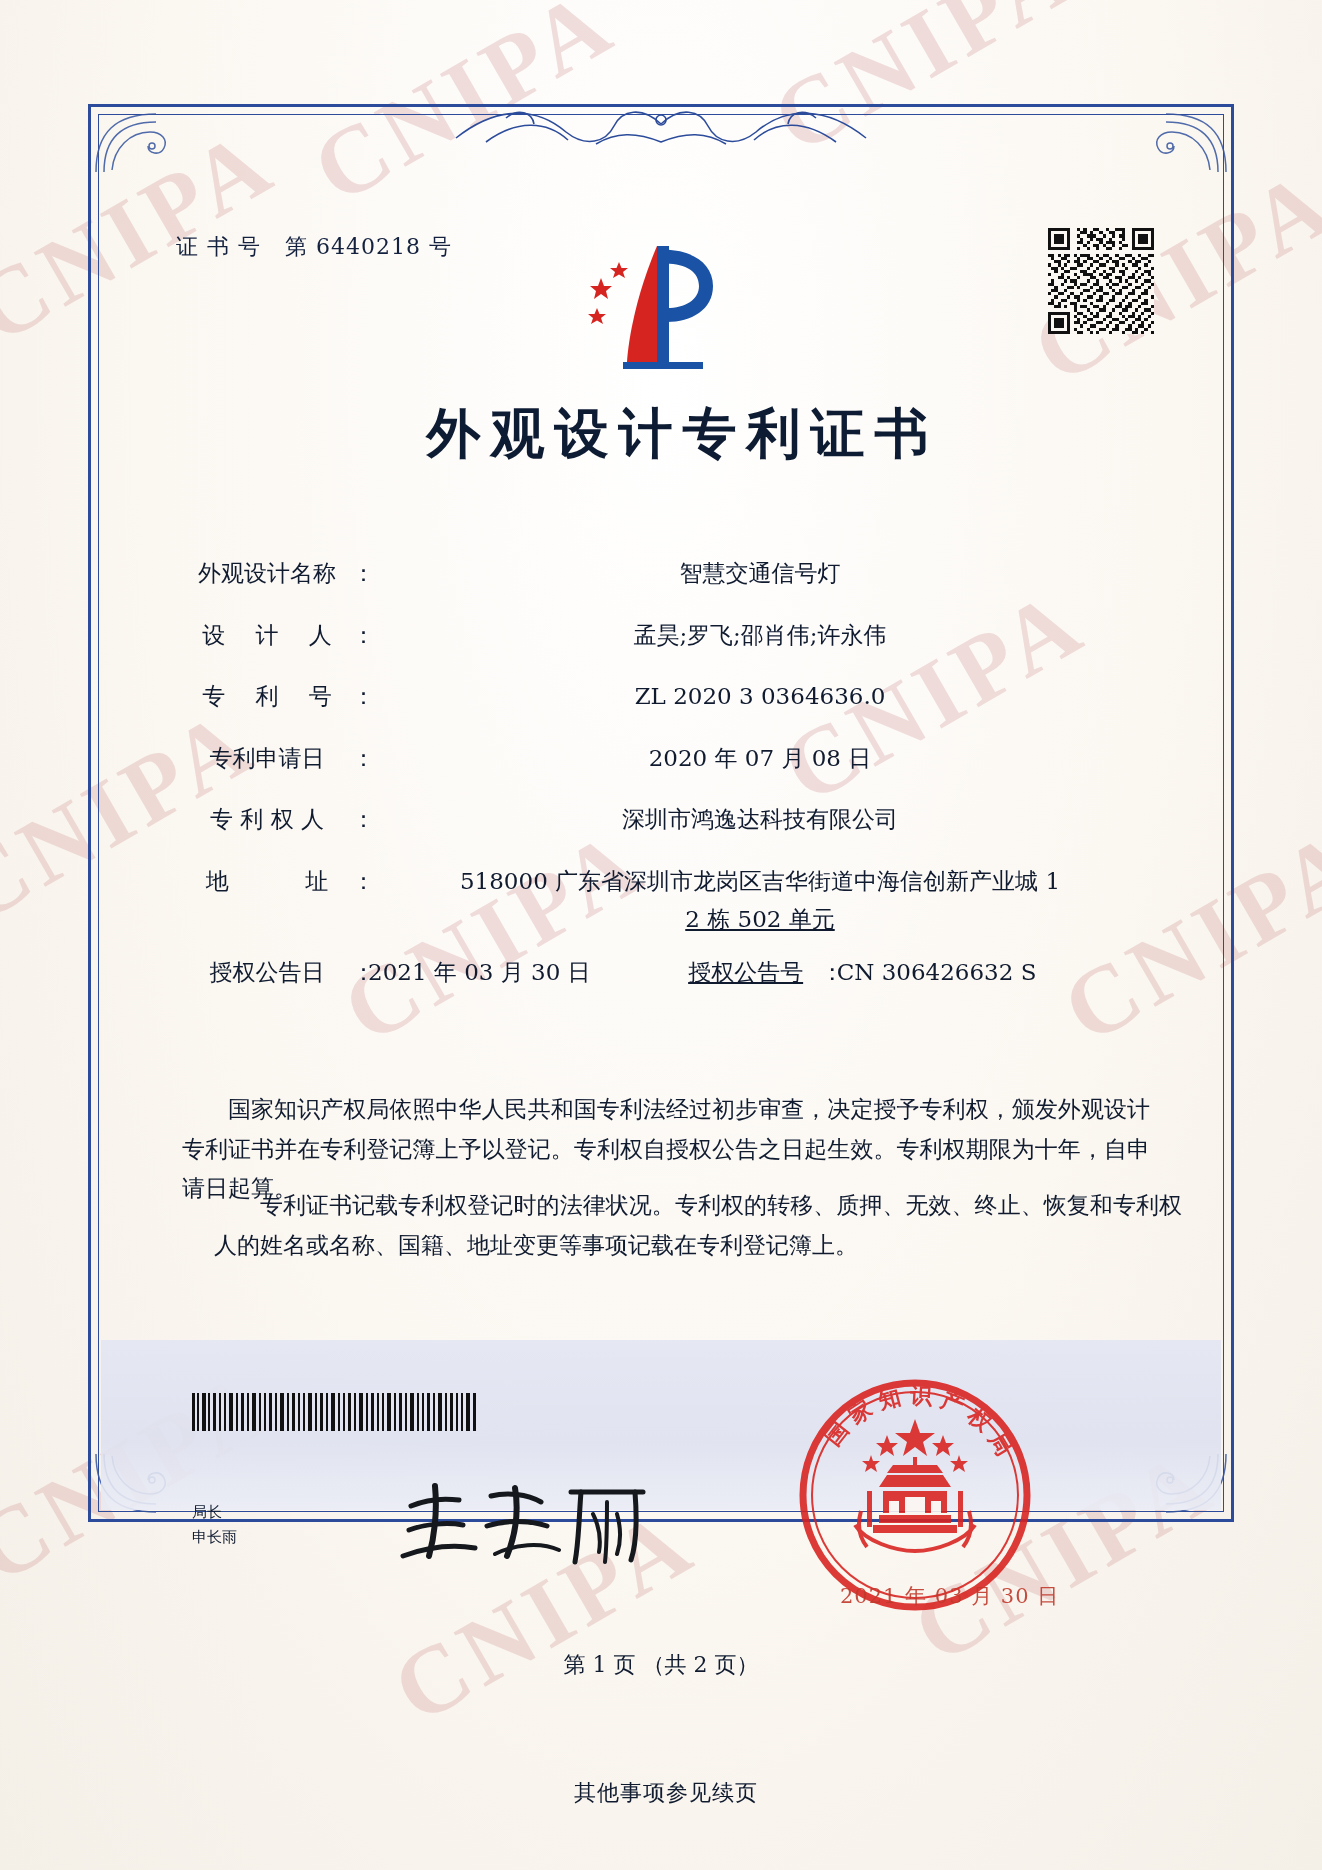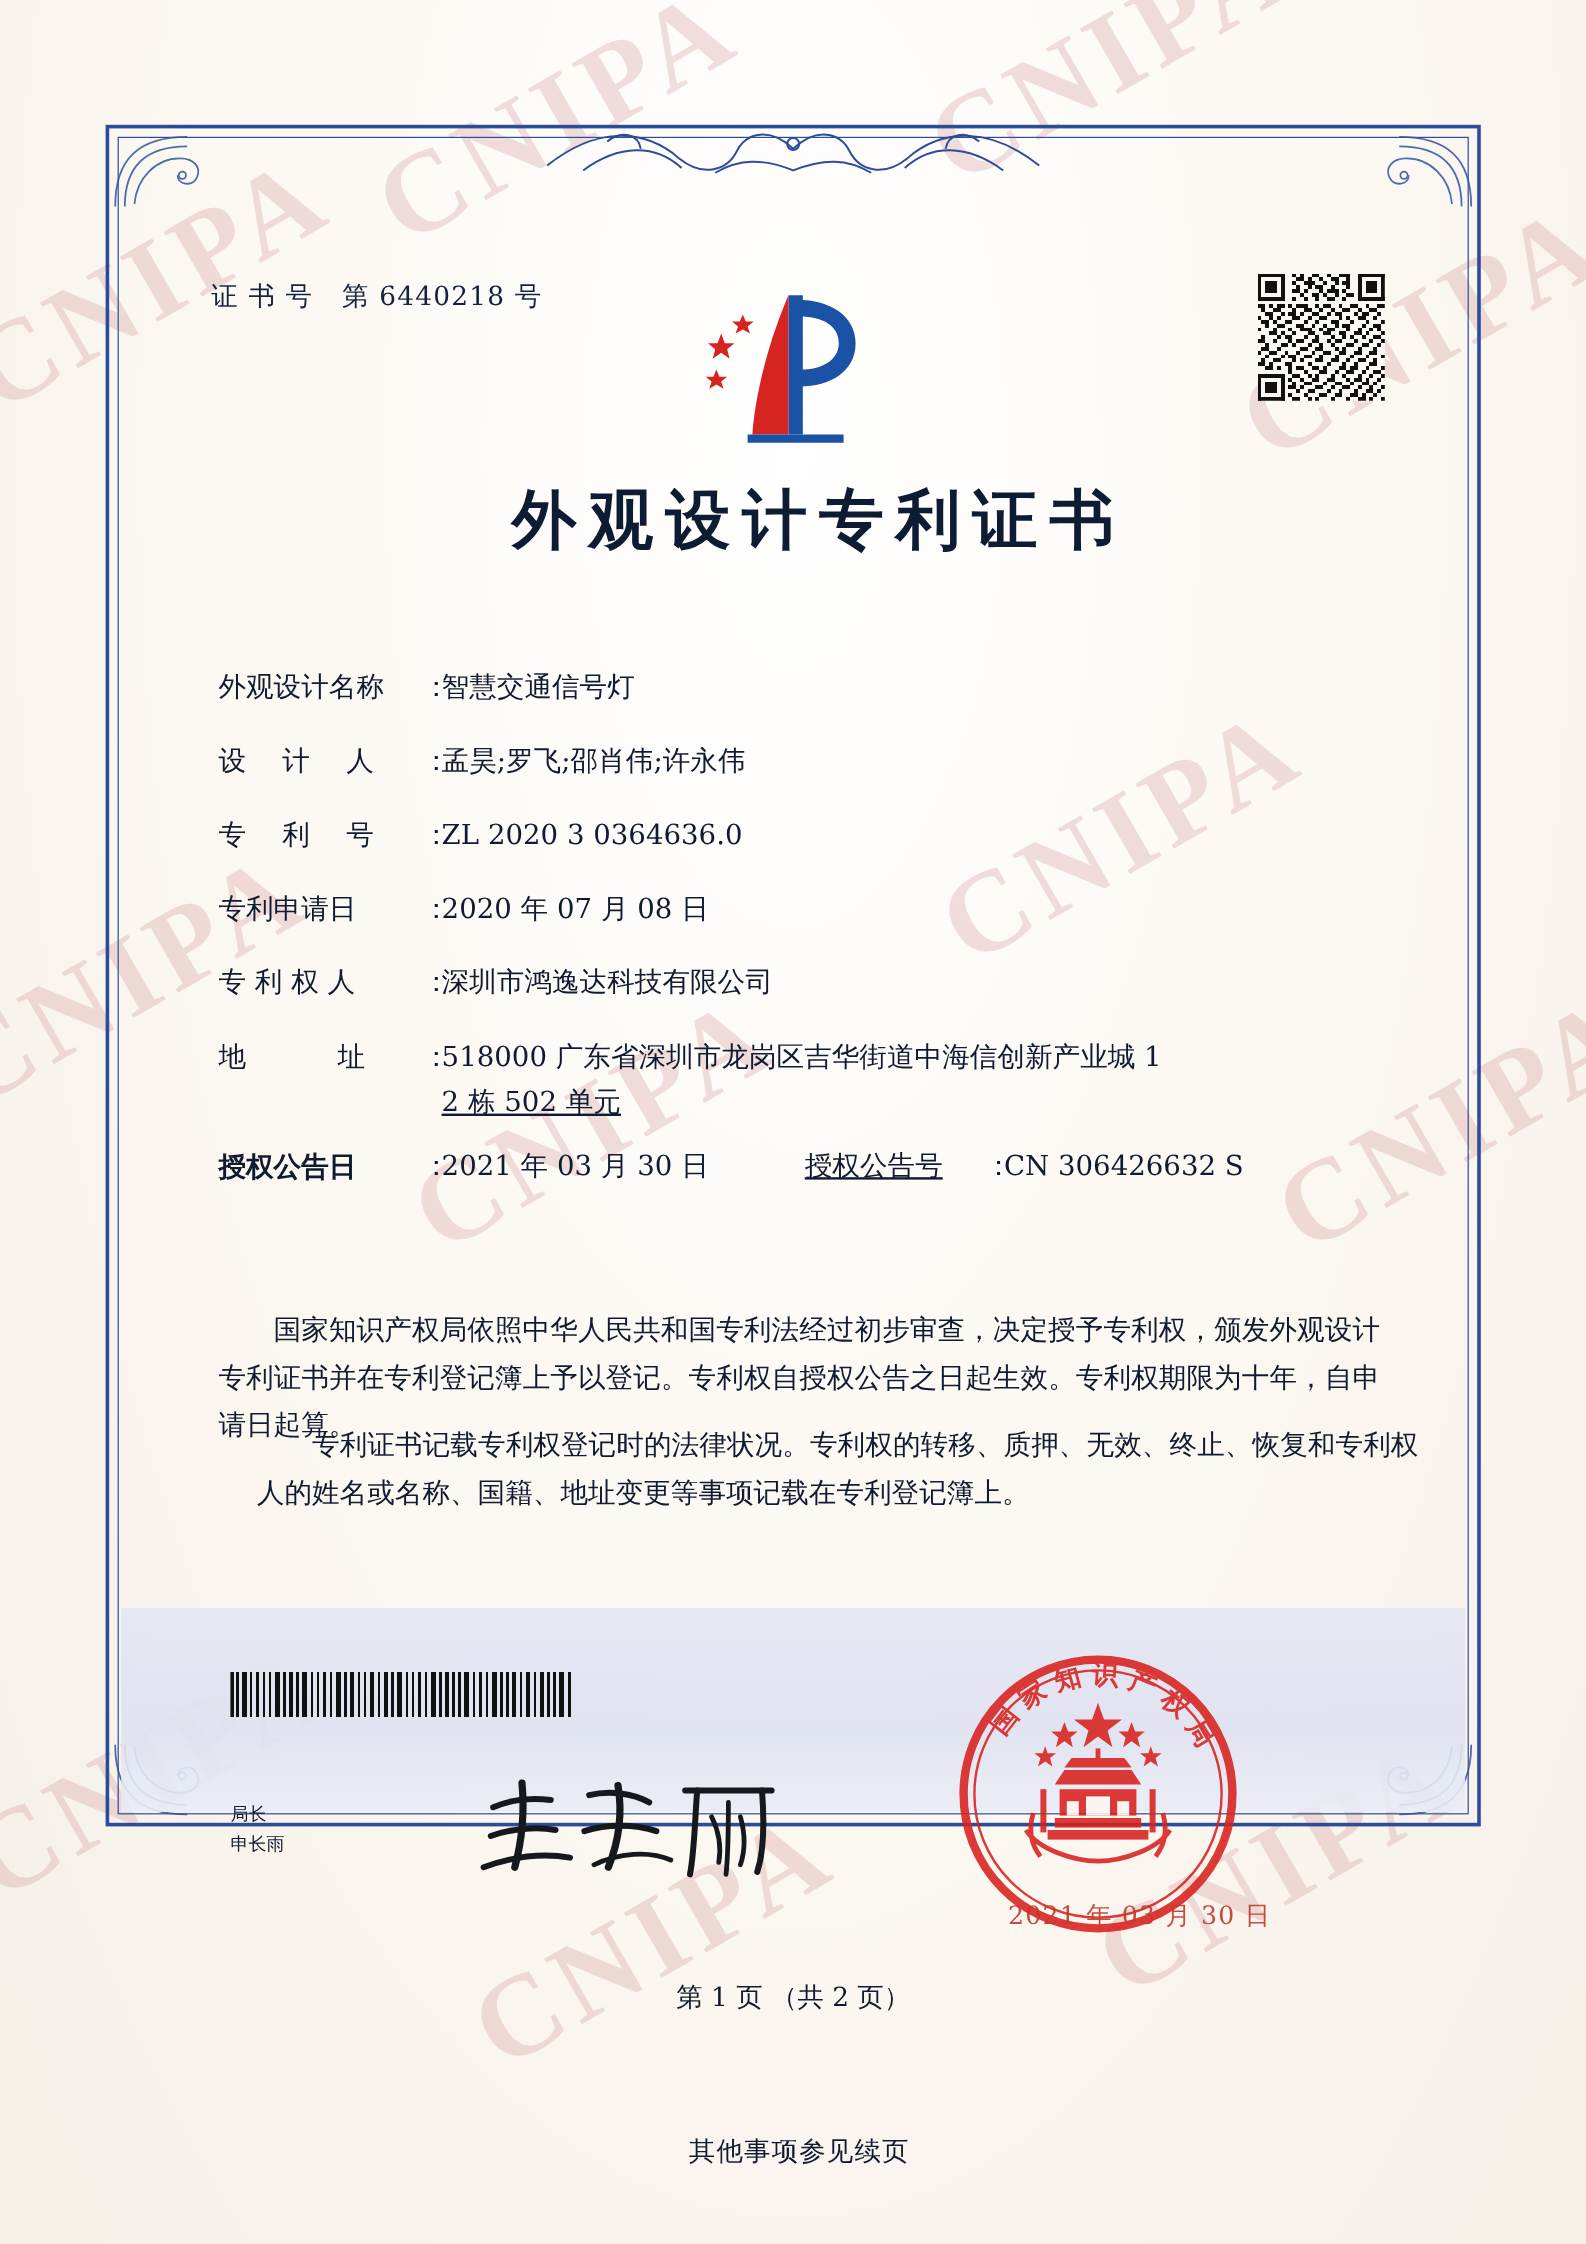--- a/index.html
+++ b/index.html
@@ -116,37 +116,38 @@
 
   
   .fields {
     position: absolute;
     left: 182px;
     top: 560px;
     width: 970px;
     font-size: 23px;
     color: #101b30;
     line-height: 1.2;
+    text-align: center;
   }
   .row {
     display: flex;
     align-items: flex-start;
     margin-bottom: 34px;
   }
   .label {
     width: 170px;
     flex: none;
     letter-spacing: 0px;
     white-space: pre;
   }
   .colon { flex: none; width: 16px; }
   .value { flex: 1; }
   .row-split { display: flex; margin-bottom: 26px; }
   .row-split .half { display: flex; }
-  .row-split .label2 { width: 170px; flex: none; white-space: pre; font-weight: bold; }
+  .row-split .label2 { width: 170px; flex: none; white-space: pre; }
   .row-split .label3 { width: 150px; flex: none; white-space: pre; margin-left: 80px; text-decoration: underline; }
 
   .para {
     position: absolute;
     left: 182px;
     width: 968px;
     font-size: 23px;
     line-height: 1.72;
     color: #101b30;
     text-align: justify;

